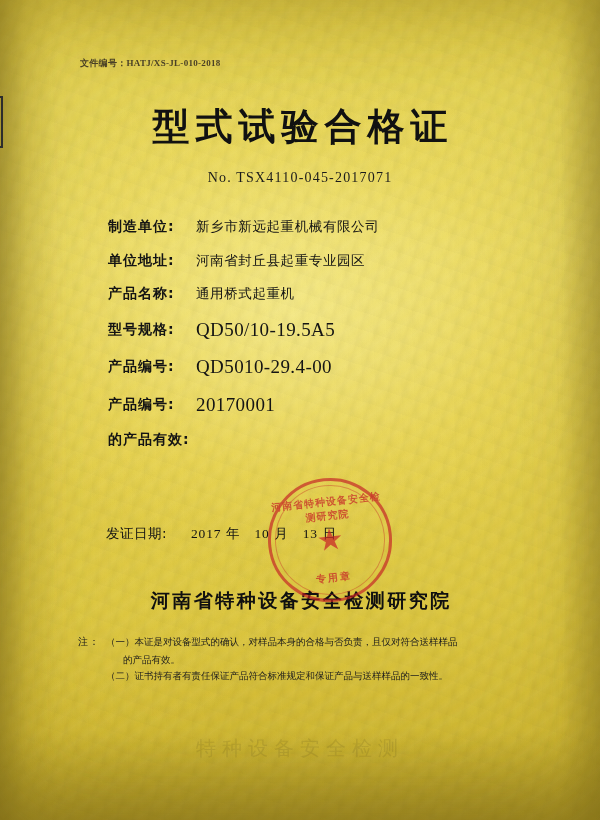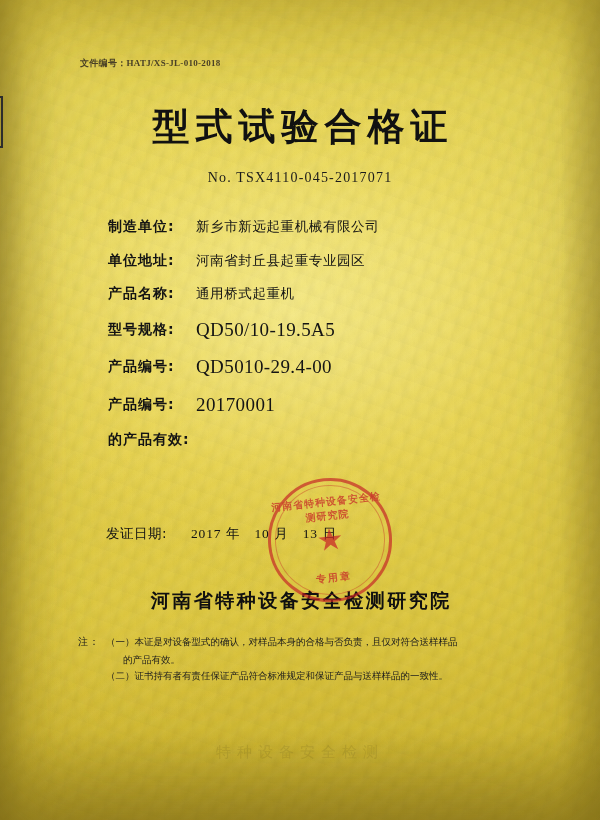--- a/index.html
+++ b/index.html
@@ -300,21 +300,21 @@
   }
 
   
   .watermark {
     position: absolute;
     left: 0;
     right: 0;
     bottom: 58px;
     text-align: center;
     font-family: "DejaVu Sans", sans-serif;
-    font-size: 15px;
+    font-size: 20px;
     letter-spacing: 6px;
     color: rgba(120, 104, 30, 0.22);
     pointer-events: none;
   }
 </style>
 </head>
 <body>
 
 <div id="certificate">
   <div class="texture"></div>

